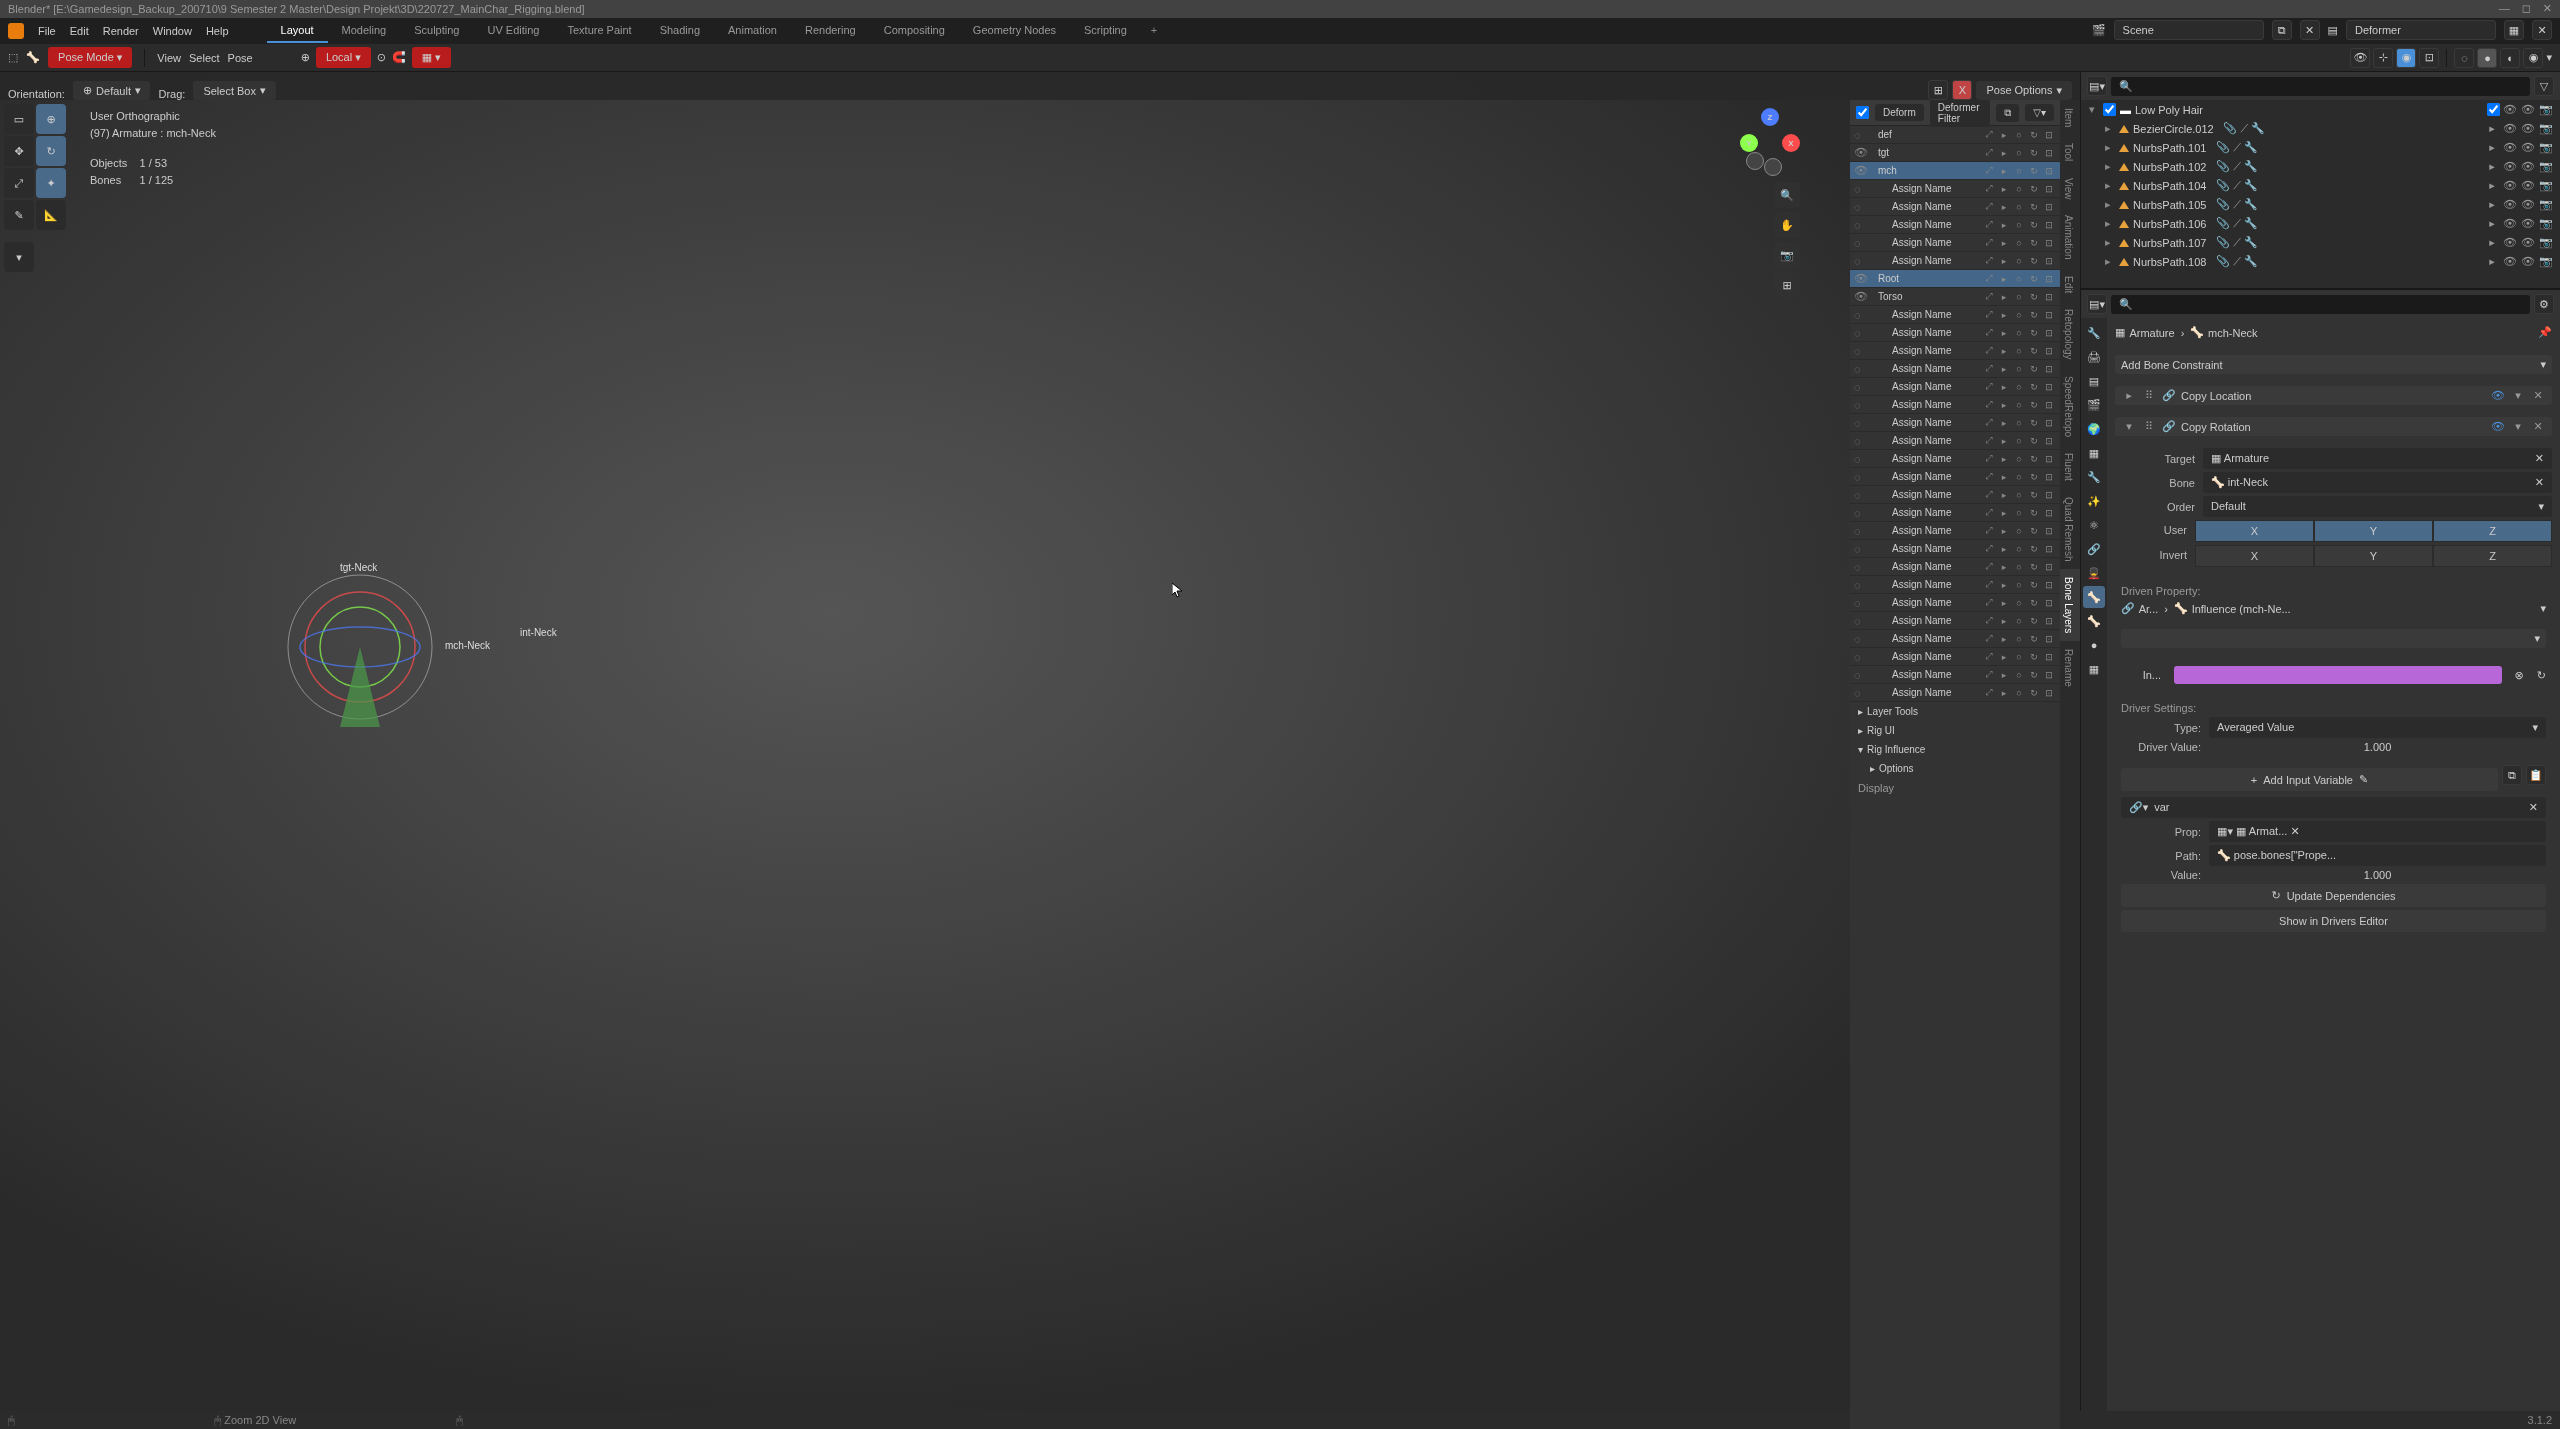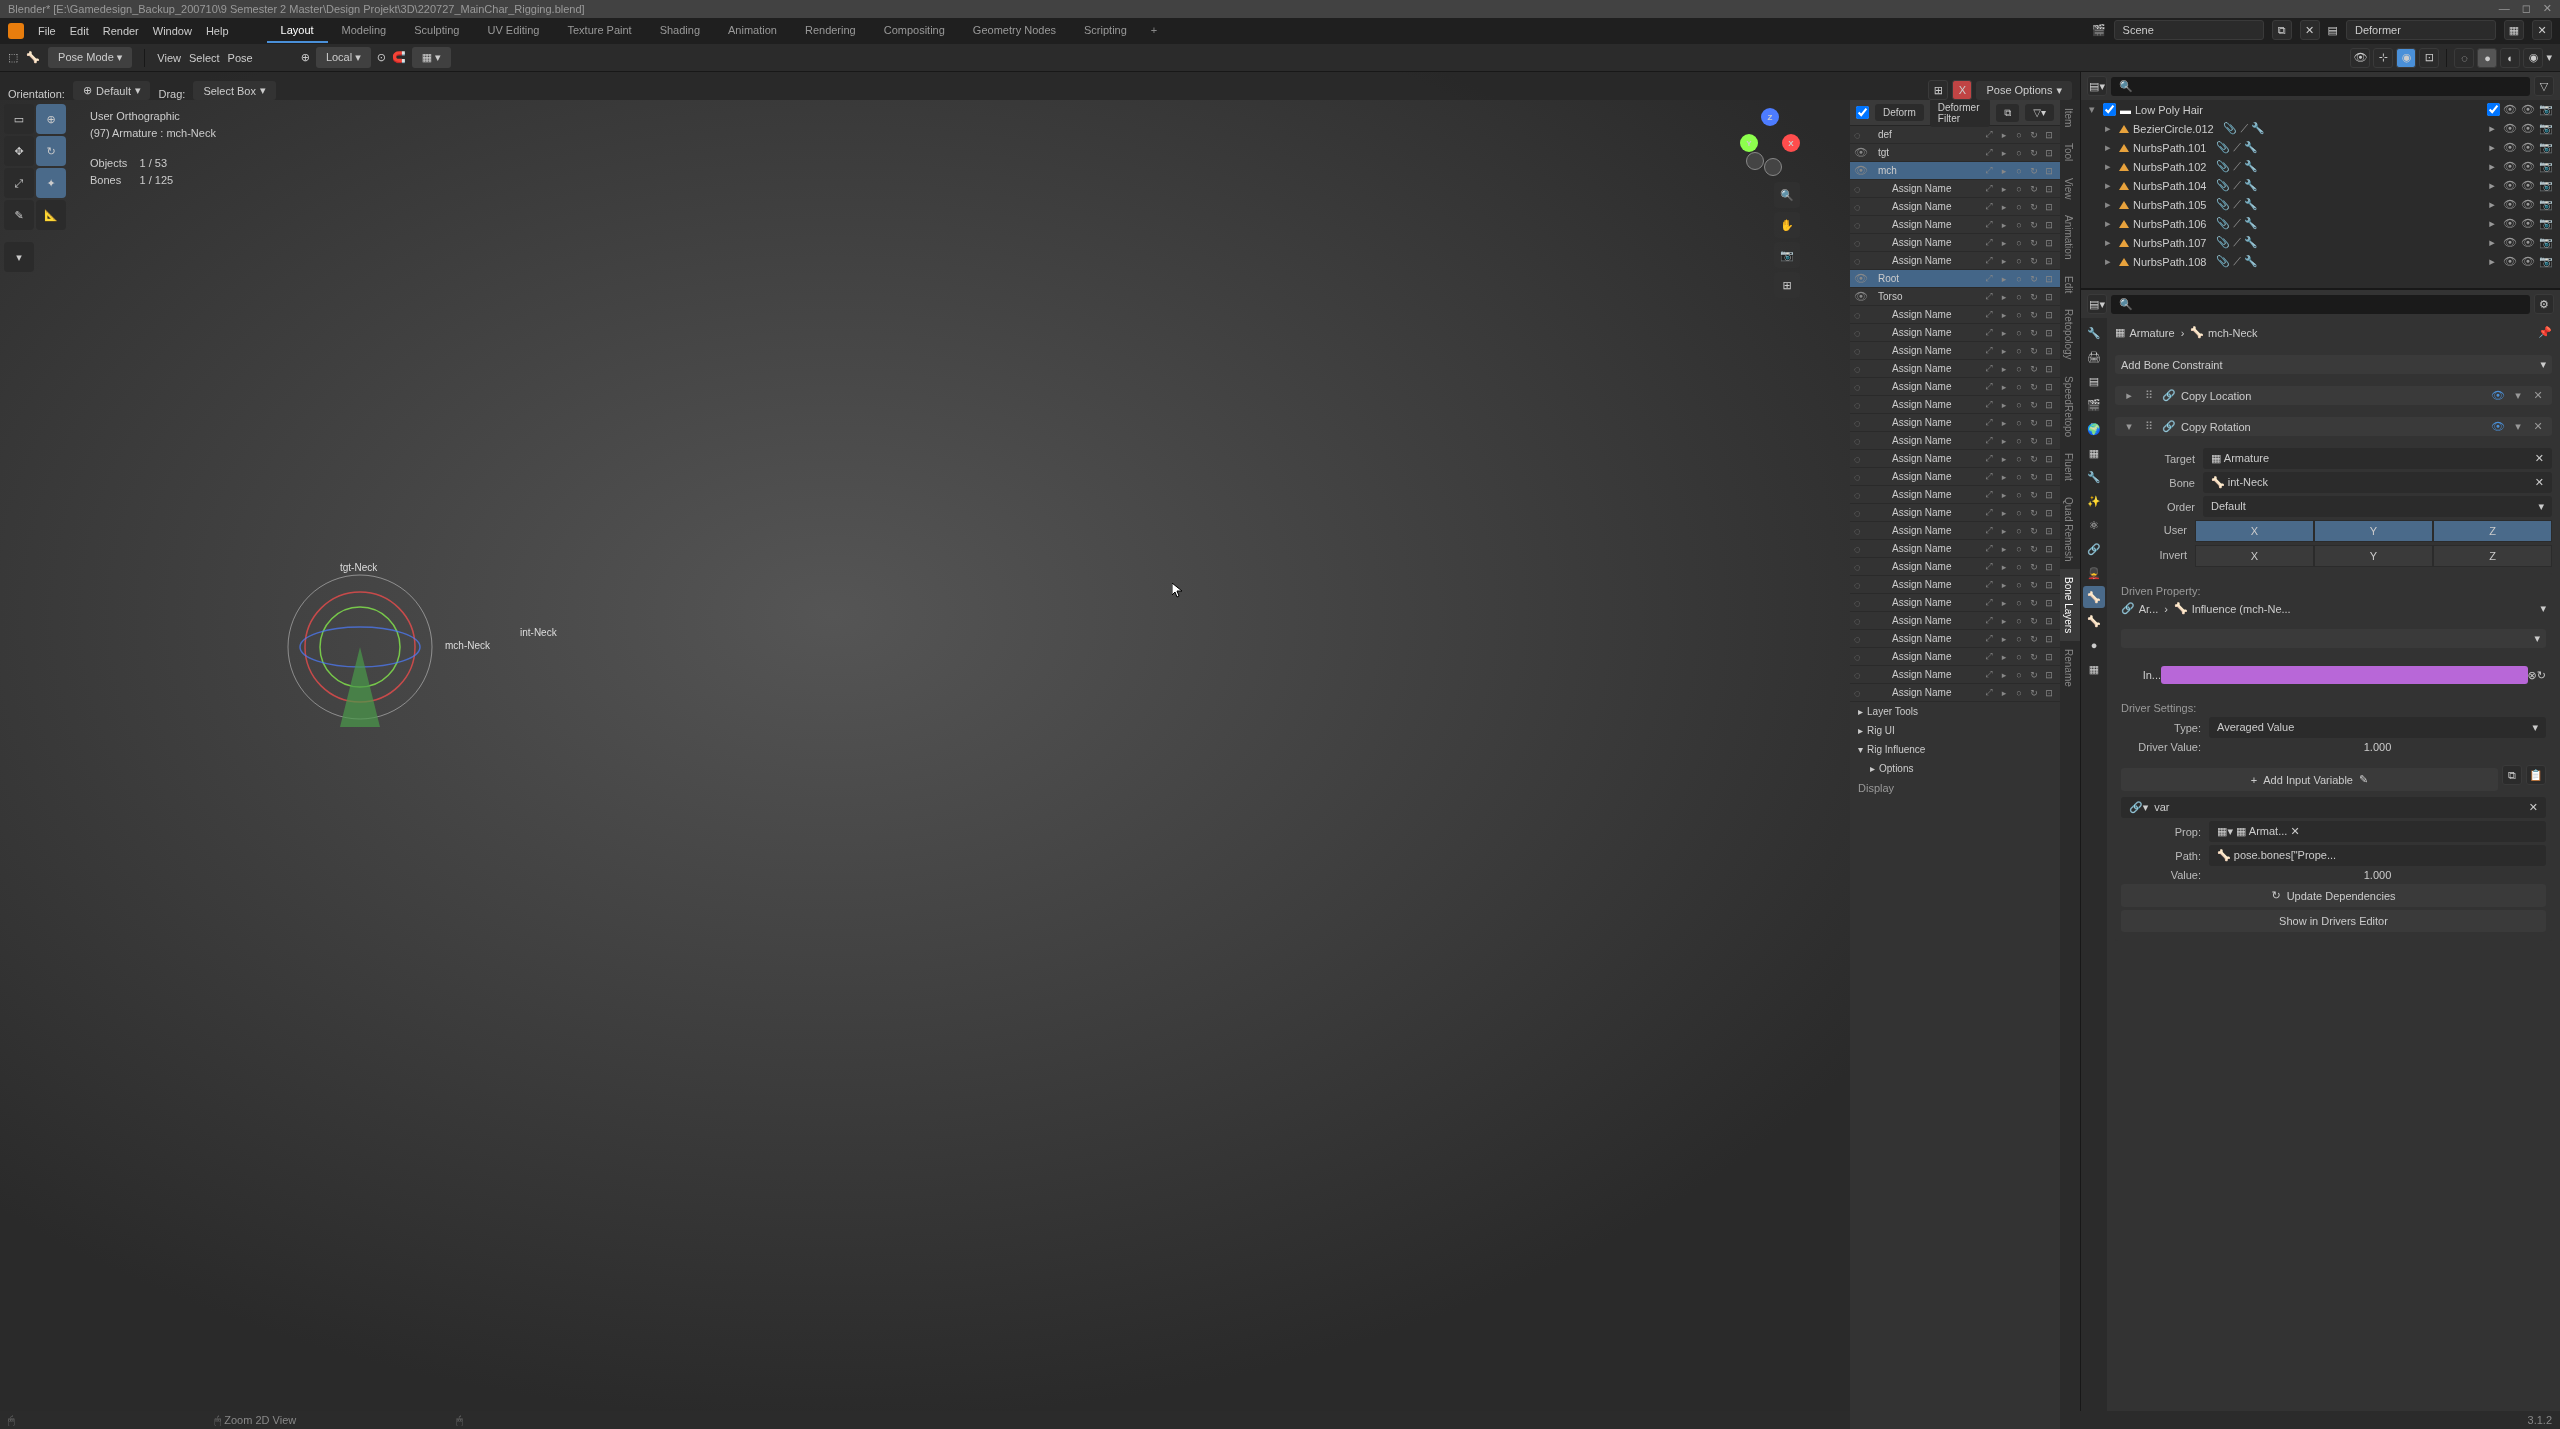--- a/index.html
+++ b/index.html
@@ -10,21 +10,21 @@
 .menubar .logo{width:16px;height:16px;background:#e87d0d;border-radius:3px}
 .menubar span{color:#ccc;cursor:pointer}
 .workspace-tabs{display:flex;margin-left:24px;gap:0}
 .workspace-tabs .tab{padding:5px 14px;cursor:pointer;color:#999}
 .workspace-tabs .tab.active{border-bottom:2px solid #4a90d9;color:#fff}
 .workspace-tabs .plus{padding:5px 10px;color:#888}
 .top-right{position:absolute;right:8px;top:20px;display:flex;gap:8px;align-items:center}
 .top-right .field{background:#2b2b2b;border:1px solid #3a3a3a;padding:3px 8px;border-radius:3px;min-width:150px}
 .icon-btn{width:20px;height:20px;background:#2b2b2b;border:1px solid #3a3a3a;border-radius:3px;display:flex;align-items:center;justify-content:center;cursor:pointer}
 .header2{height:28px;background:#2b2b2b;display:flex;align-items:center;padding:0 8px;gap:8px;border-bottom:1px solid #181818}
-.header2 .mode{background:#404040;padding:4px 10px;border-radius:3px}
+.header2 .mode{background:#b91c1c;padding:4px 10px;border-radius:3px}
 .header2 .sep{width:1px;height:18px;background:#181818;margin:0 4px}
 .main{position:absolute;top:72px;left:0;right:0;bottom:0;display:flex}
 .viewport{flex:1;position:relative;background:#3a3a3a;overflow:hidden}
 .viewport-bg{position:absolute;inset:0;background:radial-gradient(ellipse at 40% 40%,#555 0%,#2a2a2a 70%)}
 .orient-bar{position:absolute;top:0;left:0;right:0;height:28px;background:rgba(40,40,40,.9);display:flex;align-items:flex-end;padding:0 8px;gap:8px;z-index:10}
 .orient-bar .dd{background:#333;padding:3px 10px;border-radius:3px;display:flex;align-items:center;gap:4px}
 .toolbar-left{position:absolute;left:4px;top:32px;display:flex;flex-direction:column;gap:2px;z-index:10}
 .tool-pair{display:flex;gap:2px}
 .tool-btn{width:30px;height:30px;background:#2b2b2b;border-radius:4px;display:flex;align-items:center;justify-content:center;cursor:pointer}
 .tool-btn.active{background:#4a6a8a}
@@ -72,21 +72,21 @@
 .form-row{display:flex;align-items:center;gap:8px;margin:3px 0}
 .form-row .lbl{width:80px;text-align:right;color:#bbb;font-size:11px}
 .form-row .val{flex:1;background:#2b2b2b;padding:4px 8px;border-radius:3px;font-size:11px}
 .axis-row{display:flex;gap:0;margin:3px 0}
 .axis-row .lbl{width:80px;text-align:right;padding:4px 8px;color:#bbb}
 .axis-row .ax{flex:1;text-align:center;padding:4px;background:#4a6a8a;border:1px solid #2b2b2b;font-size:11px}
 .axis-row .ax.plain{background:#3a3a3a}
 .driver-panel{background:#333;padding:6px;margin-top:6px;border-radius:3px}
 .driver-panel .sect{color:#999;margin:6px 0 3px}
 .btn-wide{display:flex;align-items:center;justify-content:center;gap:6px;padding:5px;background:#3a3a3a;border-radius:3px;margin:3px 0;cursor:pointer}
-.influence{display:flex;align-items:center;gap:0;margin:18px 0}
+.influence{display:flex;align-items:center;gap:13px;margin:18px 0}
 .influence .lbl{width:40px;text-align:right}
 .influence .bar{flex:1;height:18px;background:#b867d8;border-radius:3px}
 .statusbar{position:absolute;bottom:0;left:0;right:0;height:18px;background:#2b2b2b;display:flex;align-items:center;padding:0 8px;color:#888;font-size:10px}
 .statusbar .right{margin-left:auto}
 svg{width:14px;height:14px}
 .cursor-arrow{position:absolute;left:1172px;top:583px;z-index:100;width:16px;height:16px}
 </style>
 </head>
 <body>
 

